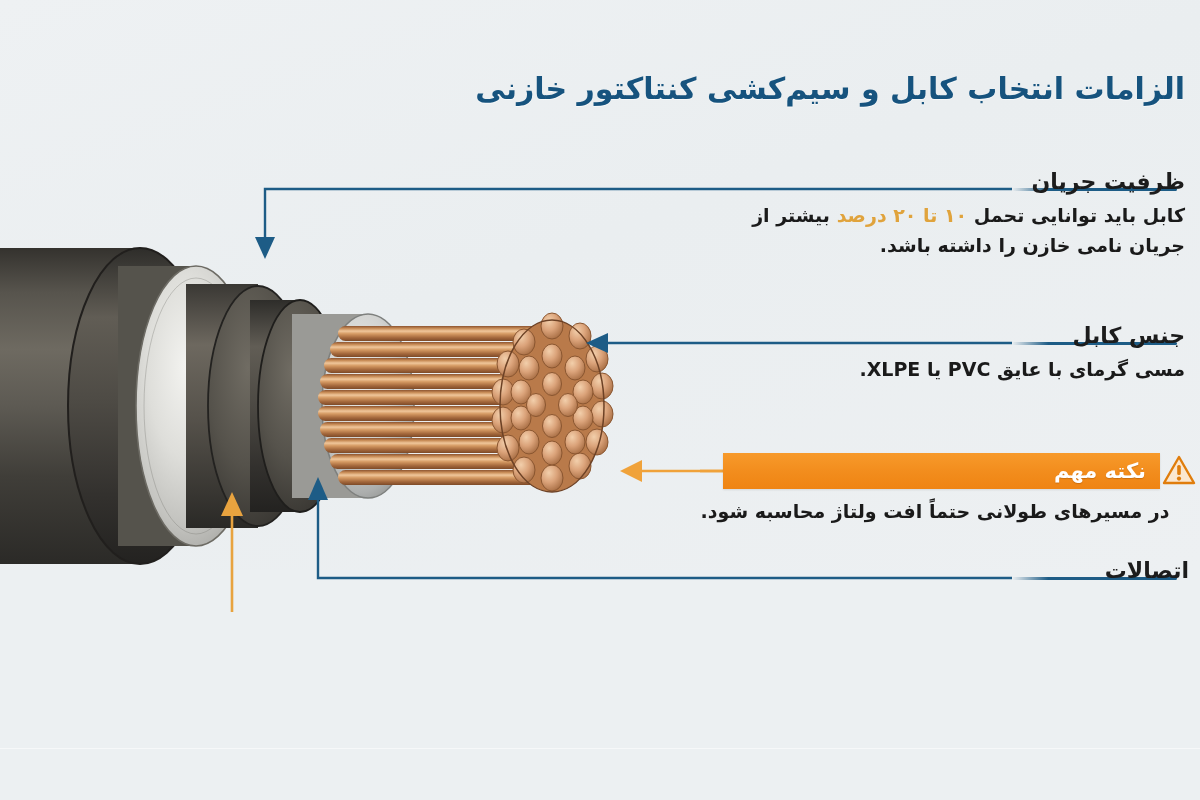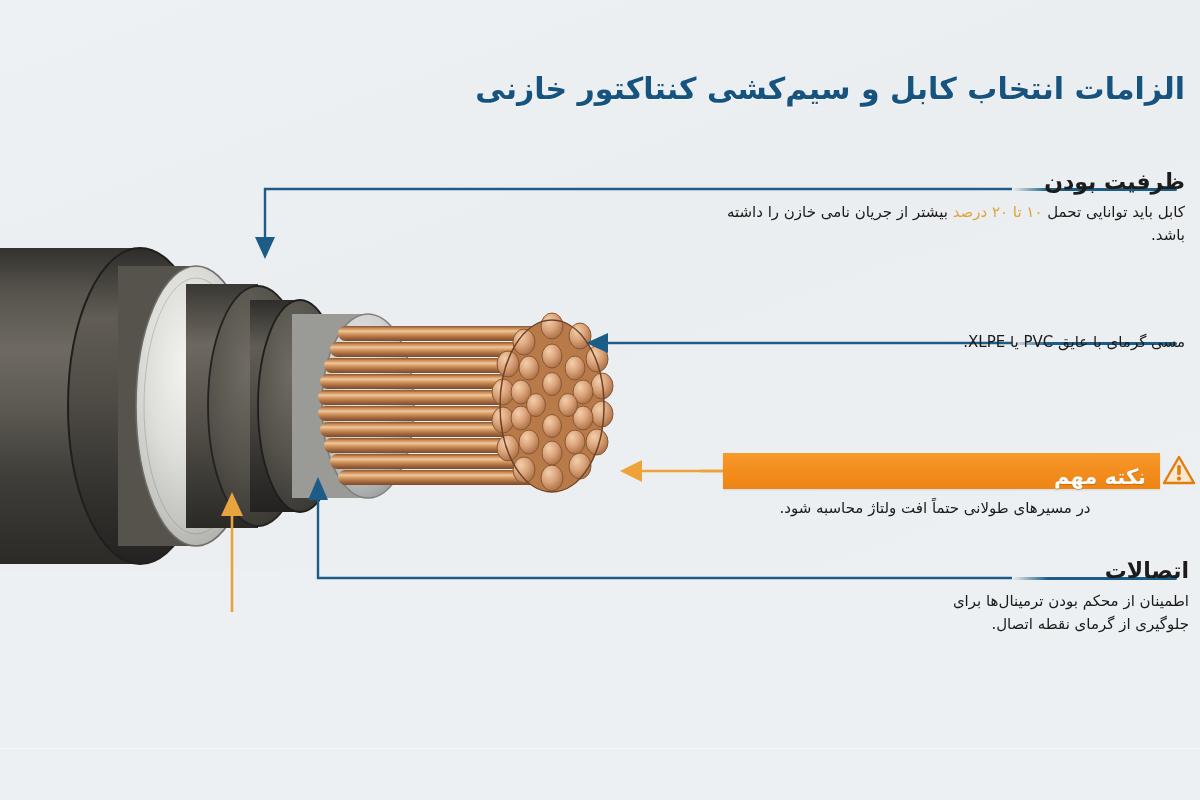--- a/index.html
+++ b/index.html
@@ -23,35 +23,35 @@
     text-shadow:0 1px 0 rgba(255,255,255,.6);
   }
 
   
   .block{position:absolute;direction:rtl;text-align:right;}
   .blk-head{
     font-size:22px;font-weight:bold;color:#1c1c1c;line-height:1.1;
     white-space:nowrap;
   }
   .blk-body{
-    font-size:15px;font-weight:normal;color:#1a1a1a;line-height:1.55;
+    font-size:19px;font-weight:bold;color:#1a1a1a;line-height:1.55;
     margin-top:7px;
   }
   .hl{color:#e0a33c;}
 
   
   .rule{position:absolute;height:3px;
      background:linear-gradient(90deg,rgba(26,92,134,0) 0%,#1d5c86 22%,#1d5c86 100%);
      border-radius:2px;}
 
   
   .banner{
     position:absolute;height:36px;
     background:linear-gradient(180deg,#f79a2b 0%,#f28c1c 55%,#ef8413 100%);
-    display:flex;align-items:flex-end;justify-content:flex-start;
+    display:flex;align-items:center;justify-content:flex-start;
     padding:0 14px;box-sizing:border-box;direction:rtl;
     box-shadow:0 1px 2px rgba(0,0,0,.10);
   }
   .banner-label{
     font-size:21px;font-weight:bold;color:#ffffff;white-space:nowrap;
     text-shadow:0 1px 1px rgba(160,80,0,.45);
   }
   .warn-icon{position:absolute;width:34px;height:32px;}
 
   
@@ -246,45 +246,42 @@
     <g>
       <path d="M 232 612 L 232 510" fill="none" stroke="#e8a33f" stroke-width="2.6"></path>
       <path d="M 232 492 L 221 516 L 243 516 Z" fill="#e8a33f"></path>
     </g>
   </svg>
 
   <div class="title">الزامات انتخاب کابل و سیم‌کشی  کنتاکتور خازنی</div>
 
   <div class="rule" style="top:188px;left:1012px;width:165px;"></div>
   <div class="block" style="top:170px;right:15px;width:460px;">
-    <div class="blk-head">ظرفیت بودن</div>
+    <div class="blk-head">ظرفیت جریان</div>
     <div class="blk-body">
       <span>کابل باید توانایی تحمل </span><span class="hl">۱۰ تا ۲۰ درصد</span><span> بیشتر از جریان نامی خازن را داشته باشد.</span>
     </div>
   </div>
 
   <div class="rule" style="top:342px;left:1012px;width:165px;"></div>
   <div class="block" style="top:324px;right:15px;width:460px;">
+    <div class="blk-head">جنس کابل</div>
     <div class="blk-body">مسی گرمای با عایق PVC یا XLPE.</div>
   </div>
 
   <div class="banner" style="top:453px;left:723px;width:437px;">
     <div class="banner-label">نکته مهم</div>
   </div>
   <svg class="warn-icon" style="top:454px;left:1162px;" viewBox="0 0 34 32">
     <path d="M17 3 L32 29 L2 29 Z" fill="#fbe7cf" stroke="#e07d0c" stroke-width="2.4" stroke-linejoin="round"></path>
     <rect x="15.2" y="11" width="3.6" height="10" rx="1.6" fill="#e07d0c"></rect>
     <circle cx="17" cy="24.6" r="2.1" fill="#e07d0c"></circle>
   </svg>
   <div class="block" style="top:495px;right:15px;width:500px;text-align:center;">
     <div class="blk-body" style="margin-top:2px;">در مسیرهای طولانی حتماً افت ولتاژ محاسبه شود.</div>
   </div>
 
   <div class="rule" style="top:577px;left:1012px;width:165px;"></div>
   <div class="block" style="top:559px;right:11px;width:470px;">
     <div class="blk-head">اتصالات</div>
-    <div class="blk-body">
-      <div>اطمینان از محکم بودن ترمینال‌ها برای</div>
-      <div>جلوگیری از گرمای نقطه اتصال.</div>
-    </div>
   </div>
 
 </div>
 
 </body></html>

